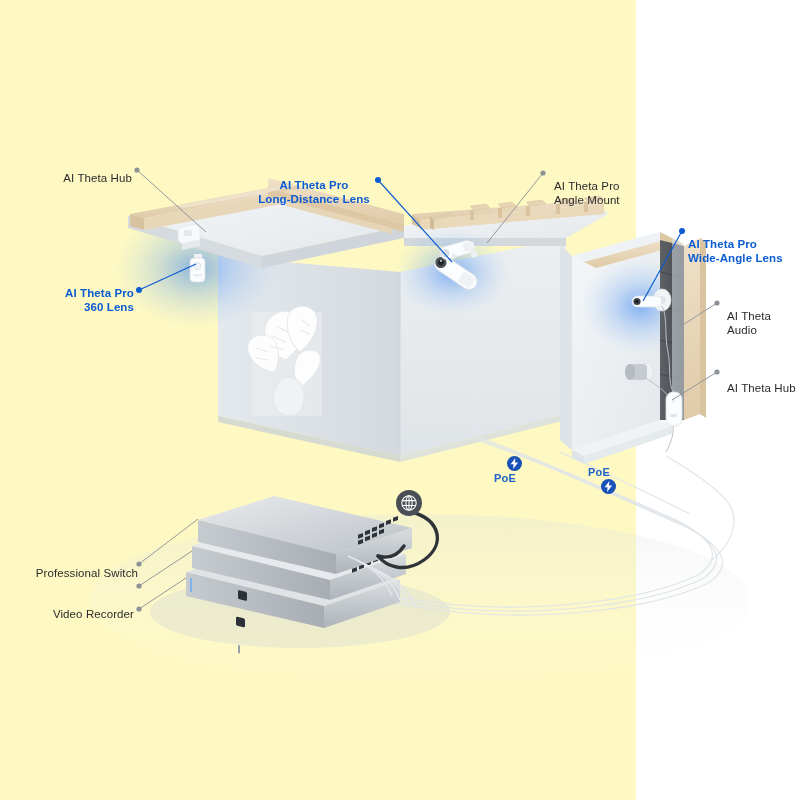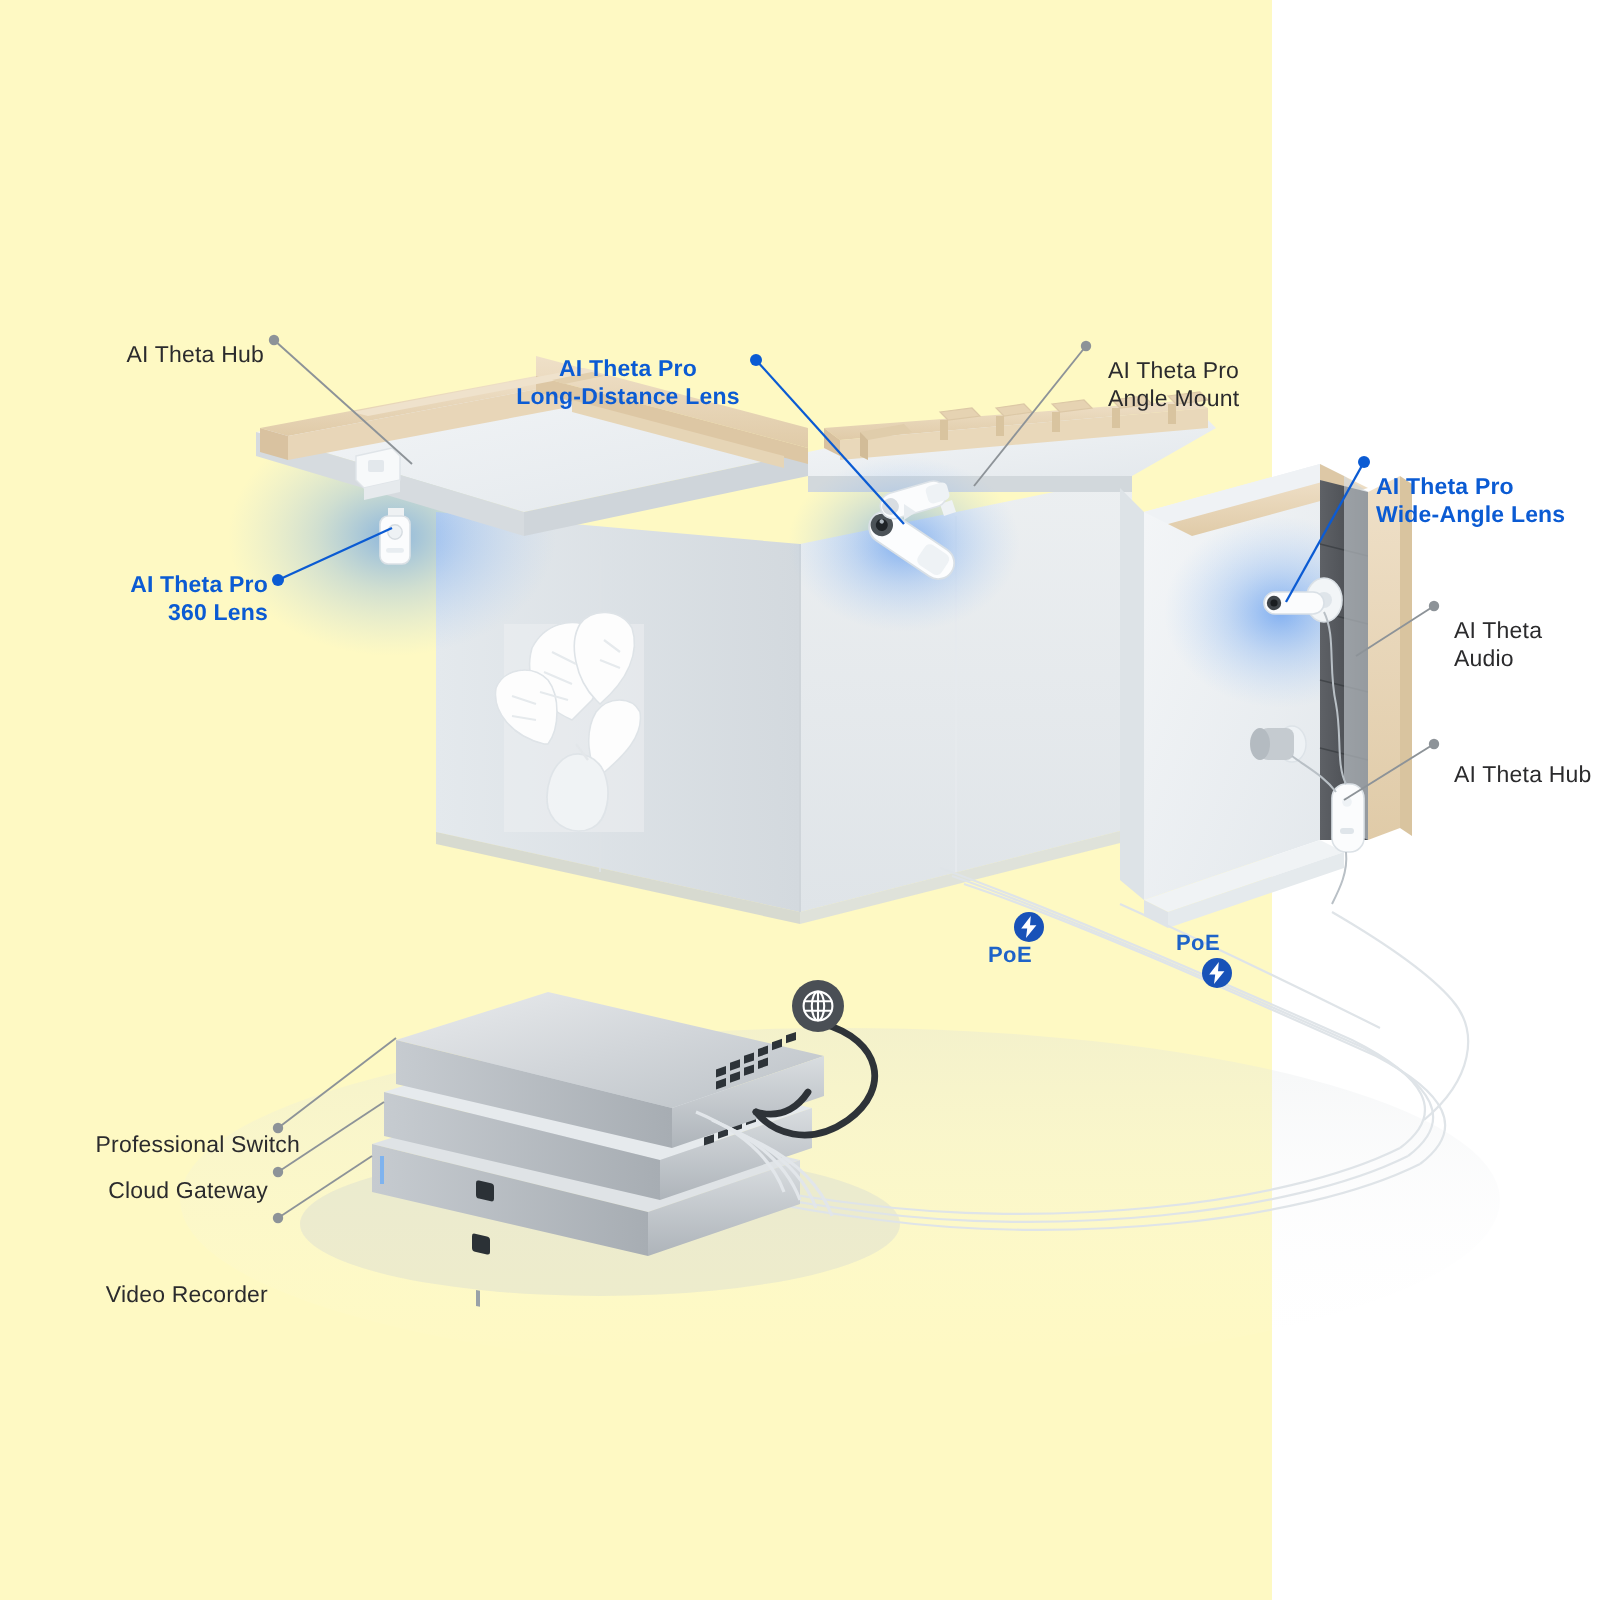--- a/index.html
+++ b/index.html
@@ -401,29 +401,26 @@
 
   <div class="callout dark lalign" style="left:727px;top:294px;width:80px;">
     <span class="ln">AI Theta
 Audio</span>
   </div>
 
   <div class="callout dark lalign" style="left:727px;top:366px;width:90px;">
     <span class="ln">AI Theta Hub</span>
   </div>
 
-  <div class="callout dark ralign" style="left:16px;top:551px;width:134px;">
+  <div class="callout dark ralign" style="left:4px;top:551px;width:134px;">
     <span class="ln">Professional Switch</span>
   </div>
 
-  <div class="callout dark ralign" style="left:0;top:574px;width:134px;">
-    <span class="ln">Cloud Gateway</span>
-  </div>
-
-  <div class="callout dark ralign" style="left:0;top:626px;width:134px;">
+
+  <div class="callout dark ralign" style="left:0;top:592px;width:134px;">
     <span class="ln">Video Recorder</span>
   </div>
 
   <div class="poe" style="left:494px;top:456px;width:40px;">
     <span class="badge">
       <svg width="9" height="11" viewBox="0 0 9 11" aria-hidden="true">
         <path d="M5.4,0 L0.6,6.2 L3.6,6.2 L3.0,11 L8.2,4.6 L5.0,4.6 Z" fill="#ffffff"></path>
       </svg>
     </span>
     <span style="display:block;margin-top:1px;">PoE</span>

